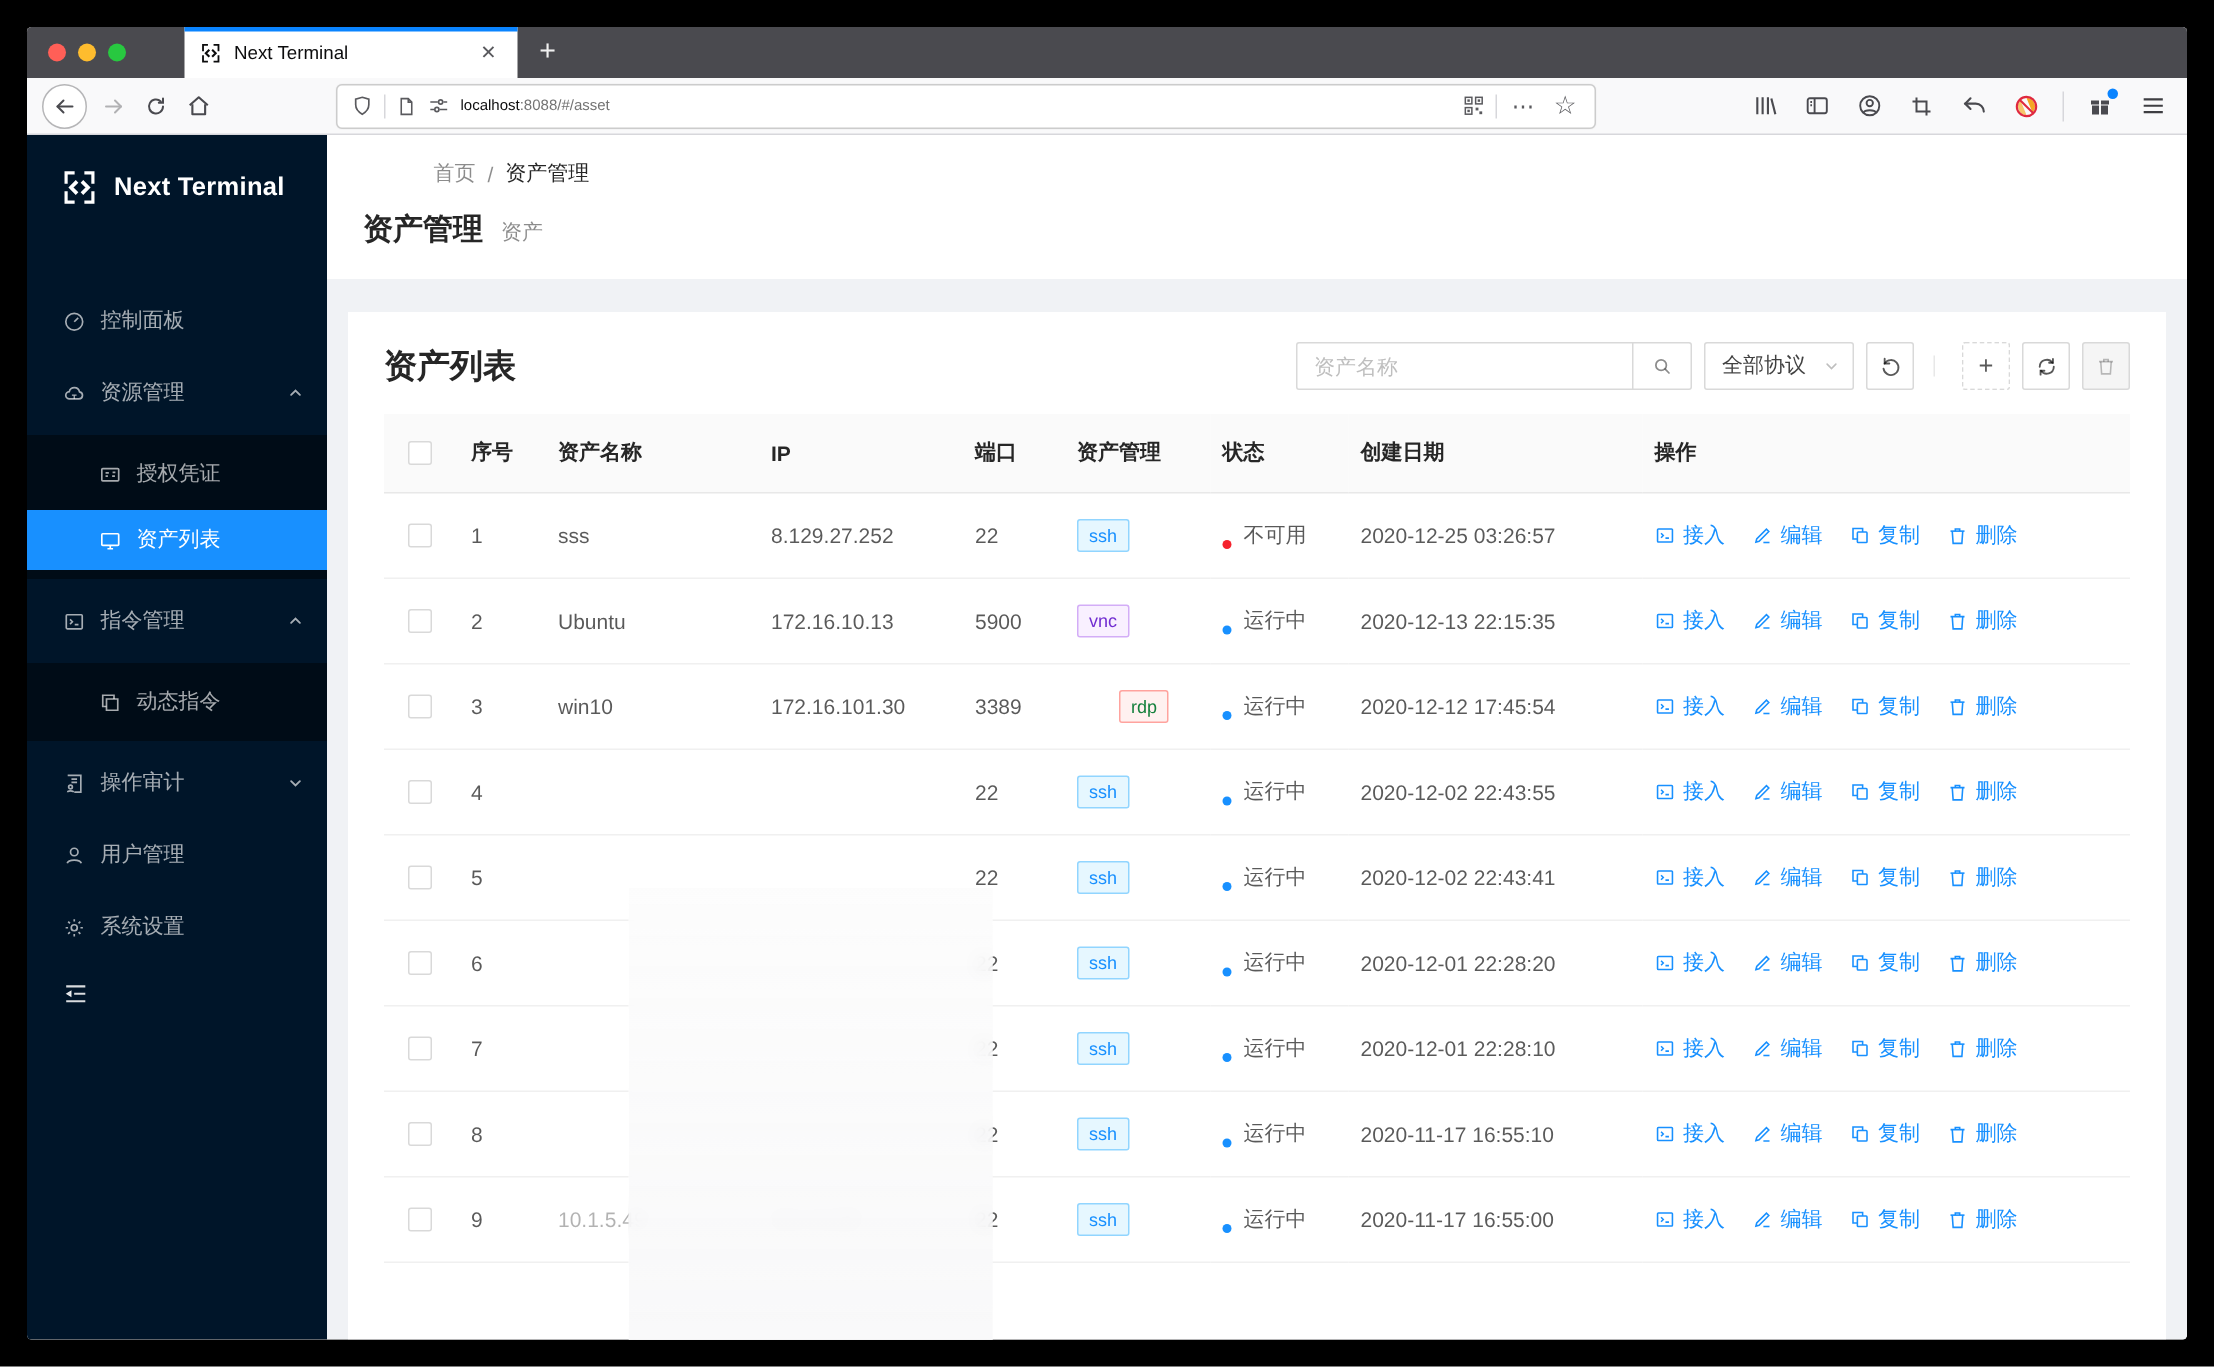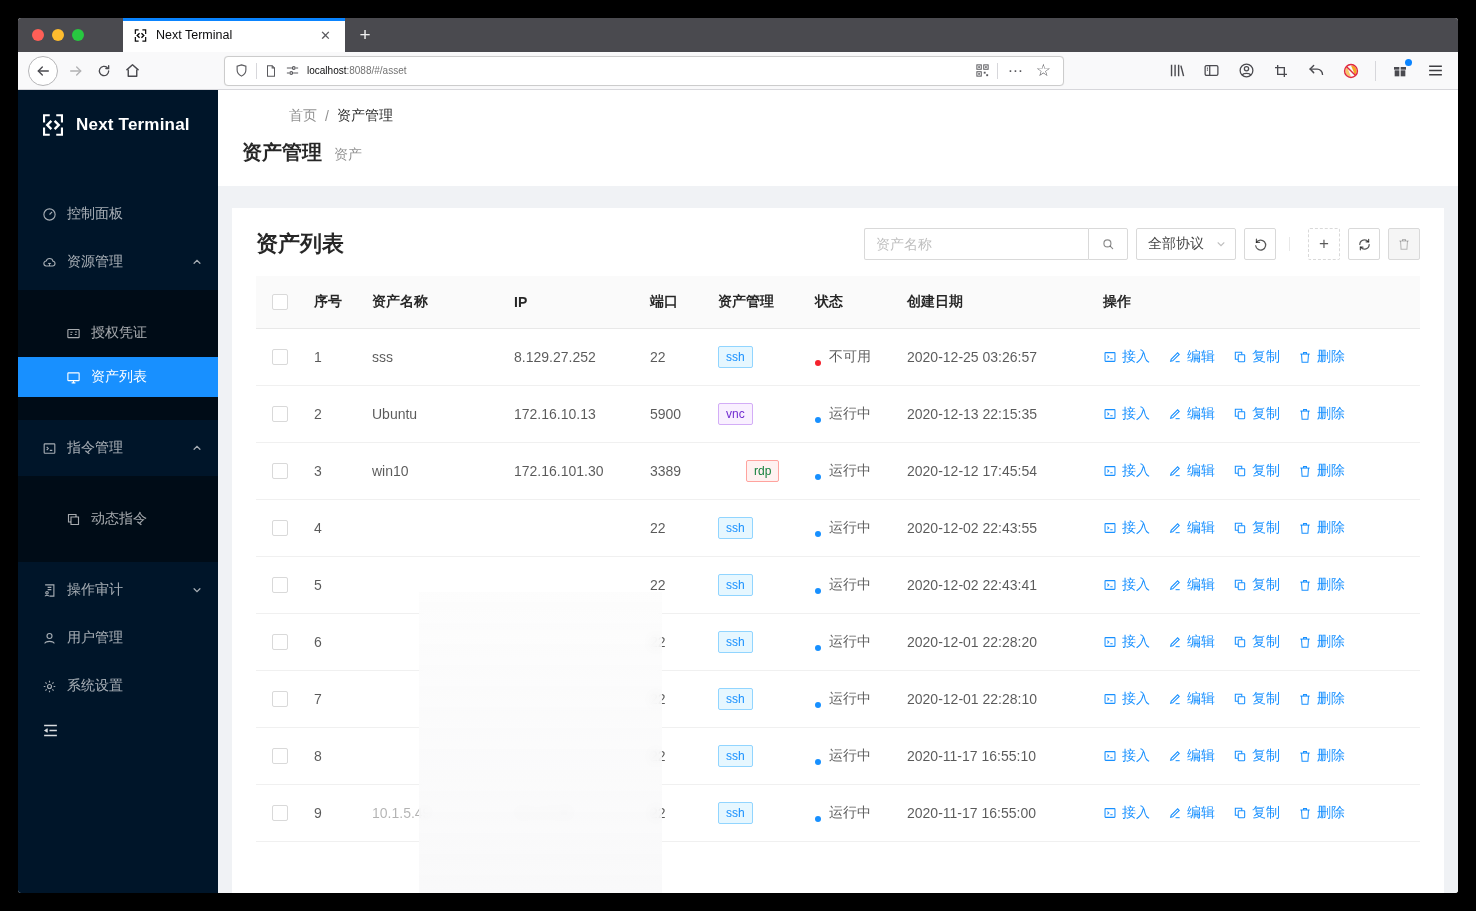--- a/index.html
+++ b/index.html
@@ -60,21 +60,21 @@
   
   .app { flex:1; display:flex; min-height:0; }
 
   
   .sidebar { width:200px; background:#001529; flex:none; color:rgba(255,255,255,.65); font-size:14px; display:flex; flex-direction:column; }
   .logo-row { height:70px; display:flex; align-items:center; gap:10px; padding-left:22px; color:#fff; flex:none; }
   .logo-text { font-size:17px; font-weight:bold; letter-spacing:.2px; }
   .menu { padding-top:26px; }
   .mi { height:40px; display:flex; align-items:center; gap:10px; padding:0 16px 0 24px; margin:8px 0; cursor:pointer; }
   .mi .chev { margin-left:auto; color:rgba(255,255,255,.65); }
-  .submenu { background:#000c17; padding:19px 0; }
+  .submenu { background:#000c17; padding:2px 0; }
   .submenu .mi { padding-left:48px; margin:4px 0; }
   .mi.selected { background:#1890ff; color:#fff; }
   .mi .mico { flex:none; }
   .fold-row { margin-top:16px; padding-left:24px; color:rgba(255,255,255,.85); }
 
   
   .main { flex:1; display:flex; flex-direction:column; background:#f0f2f5; min-width:0; }
   .page-header { background:#fff; padding:17px 24px 20px; flex:none; }
   .breadcrumb { font-size:14px; color:rgba(0,0,0,.45); display:flex; gap:8px; align-items:center;margin-left:47px; }
   .bc-current { color:rgba(0,0,0,.85); }

